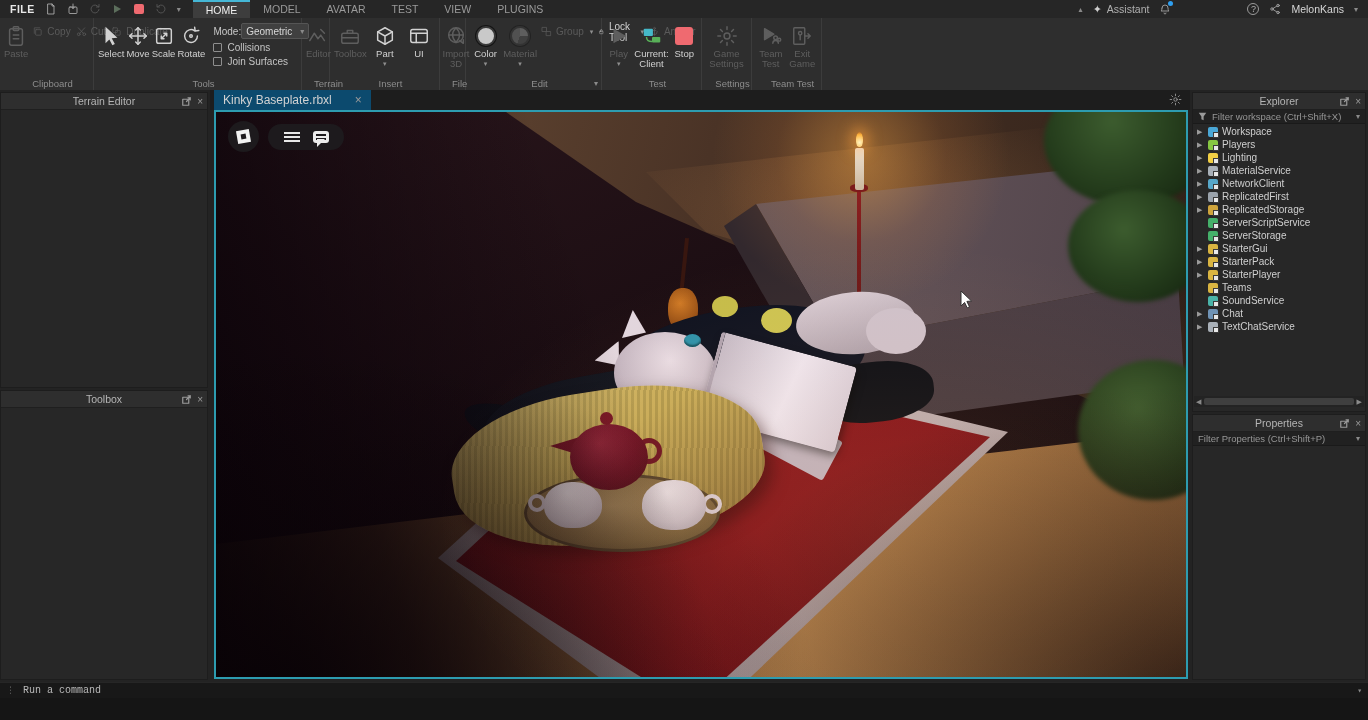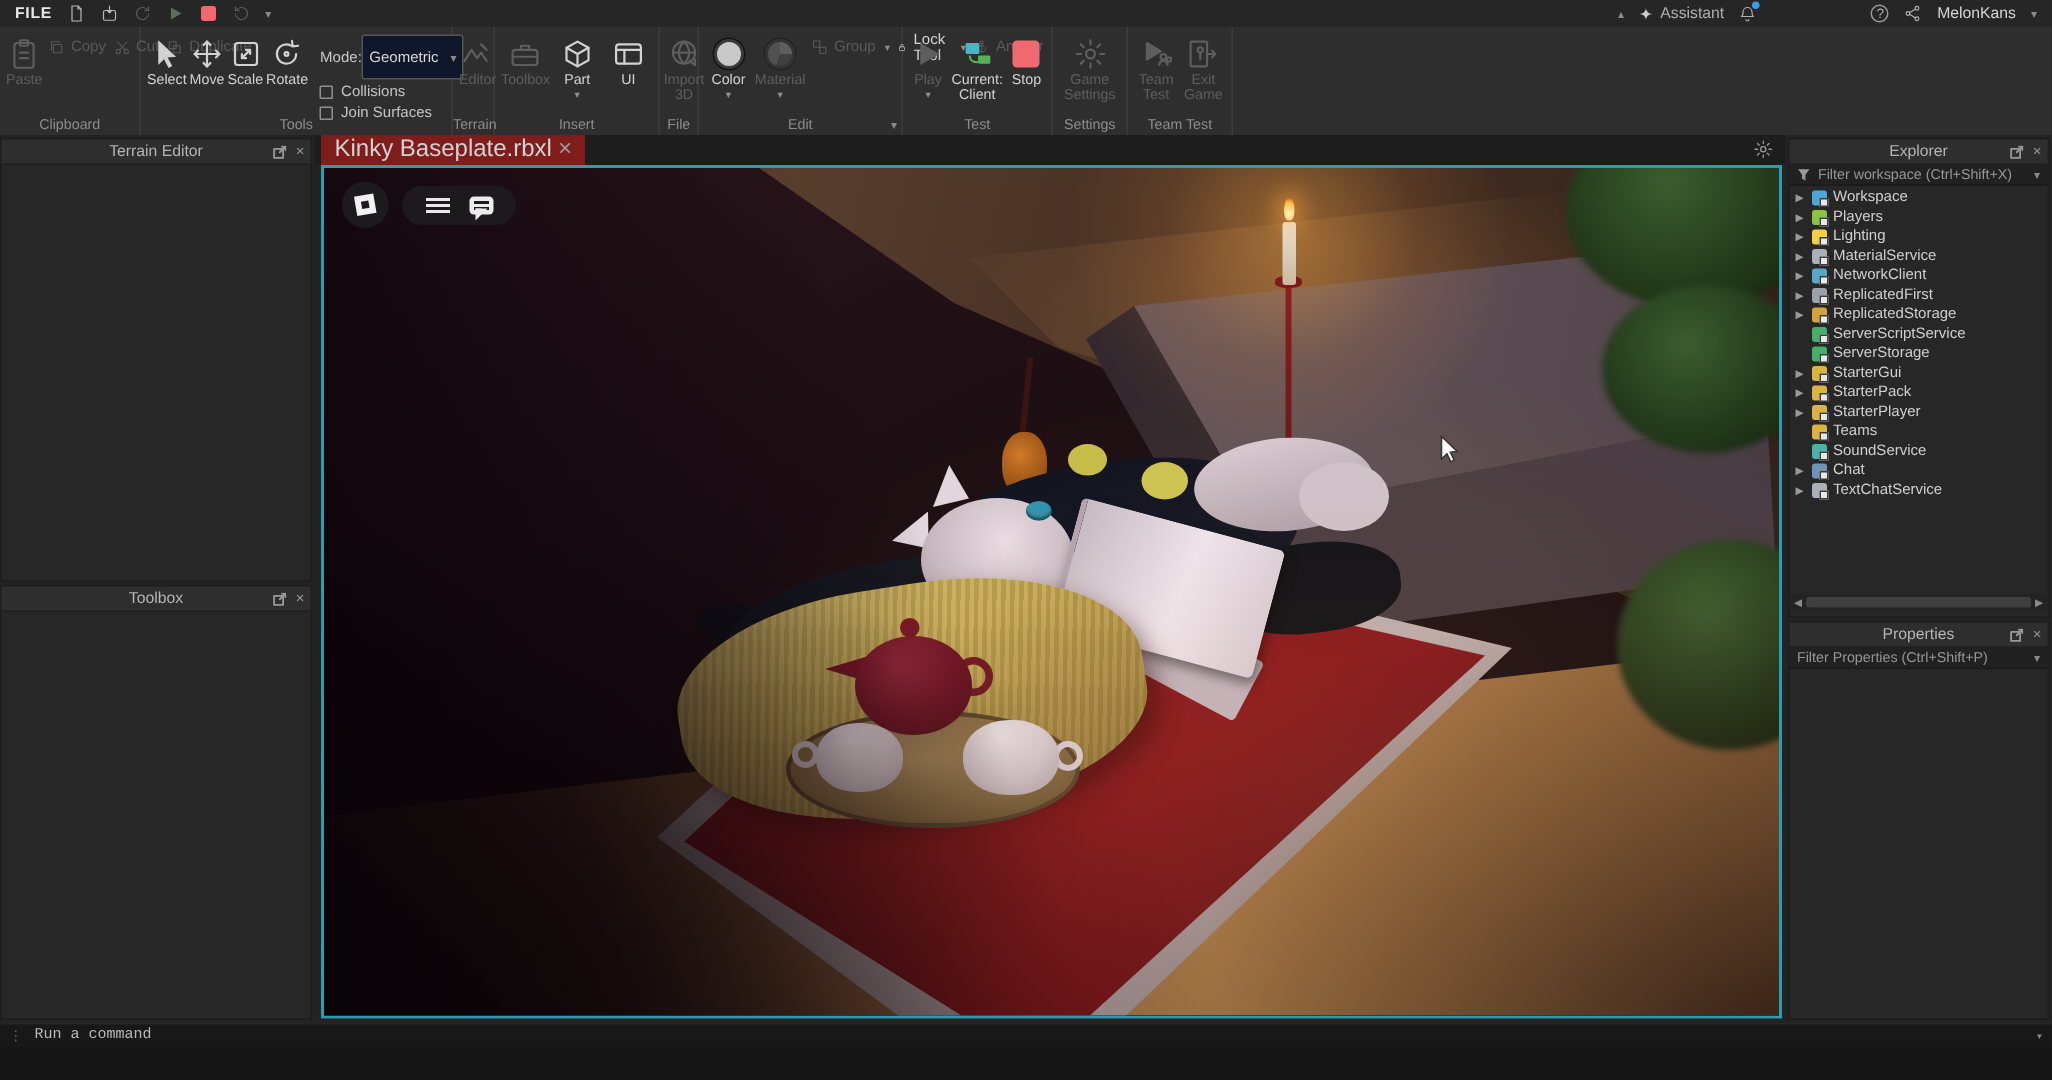--- a/index.html
+++ b/index.html
@@ -21,56 +21,56 @@
   #assist-wrap { display:flex; align-items:center; gap:5px; }
   .sparkle { color:#cfcfcf; font-size:11px; }
   .bell-wrap { position:relative; }
   .bell-dot { position:absolute; right:-2px; top:-2px; width:5px; height:5px; border-radius:50%; background:#2f9ff0; }
   .help-circ { width:12px; height:12px; border:1px solid #9a9a9a; border-radius:50%; font-size:9px;
     display:flex; align-items:center; justify-content:center; }
   .caret { font-size:8px; color:#8a8a8a; }
   
   #ribbon { position:absolute; left:0; top:18px; width:1368px; height:72px; background:#2e2e2e; z-index:29; }
   .rgroup { position:absolute; top:0; height:72px; border-right:1px solid #3c3c3c; padding:3px 4px 13px; }
-  .glabel { position:absolute; bottom:1px; left:0; width:100%; text-align:center; font-size:9.5px; color:#8d8d8d; }
+  .glabel { position:absolute; bottom:1px; left:0; width:100%; text-align:center; font-size:9.5px; color:#8d8d8d;padding-left:12px; }
   .grow { display:flex; height:56px; gap:2px; }
   .rbtn { width:36px; display:flex; flex-direction:column; align-items:center; justify-content:flex-start;
     color:#d2d2d2; font-size:9.5px; line-height:10px; text-align:center; padding-top:2px; }
   .rbtn .ric { height:26px; display:flex; align-items:center; justify-content:center; }
   .rbtn svg { width:22px; height:22px; }
   .rbtn.disabled { color:#5e5e5e; }
   .sbtn { display:flex; align-items:center; gap:4px; font-size:10px; color:#d2d2d2; height:17px; padding:0 2px; }
   .sbtn svg { width:11px; height:11px; }
   .sbtn.disabled { color:#5a5a5a; }
   .scol { display:flex; justify-content:flex-start; gap:1px; padding-top:2px; }
   .dd { font-size:7px; color:#8f8f8f; margin-left:2px; }
   .rbtn .dd { margin:0; }
   .mode-col { display:flex; flex-direction:column; gap:3px; padding:2px 4px 0 6px; font-size:10px; }
   .mode-row { display:flex; align-items:center; gap:0; }
-  .mode-select { background:#0f172a; border:1px solid #555; border-radius:2px; padding:0 4px; height:30px;
+  .mode-select { background:#404040; border:1px solid #555; border-radius:2px; padding:0 4px; height:16px;
     display:flex; align-items:center; gap:8px; color:#d8d8d8; font-size:10px; }
   .cb { width:9px; height:9px; border:1px solid #8f8f8f; border-radius:1px; background:transparent; }
   .cb-row { display:flex; align-items:center; gap:5px; color:#c4c4c4; }
   .circle-ic { width:20px; height:20px; border-radius:50%; background:#c9c9c9; border:2px solid #3a3a3a; box-shadow:0 0 0 1px #141414; }
   .circle-ic.mat { background:conic-gradient(#9a9a9a 0 90deg,#565656 90deg 200deg,#7d7d7d 200deg 360deg); opacity:.45; }
   .stop-ic { width:18px; height:18px; background:#ef6a70; border-radius:3px; }
   .launcher { position:absolute; right:3px; bottom:2px; font-size:8px; color:#8a8a8a; }
   
   #main { position:absolute; left:0; top:90px; width:1368px; height:592px; background:#232323; }
   .panel { position:absolute; background:#272727; border:1px solid #1d1d1d; }
   .phead { height:17px; background:#2e2e2e; display:flex; align-items:center; font-size:10.5px; color:#b5b5b5;
     border-bottom:1px solid #1f1f1f; position:relative; }
   .phead .ptitle { flex:1; text-align:center; }
   .picons { position:absolute; right:4px; top:0; height:17px; display:flex; align-items:center; gap:6px; color:#9a9a9a; }
   .picons svg { width:9px; height:9px; }
   .pclose { font-size:10px; }
   
   #tabbar { position:absolute; left:210px; top:0; width:980px; height:20px; background:#1d1d1d; display:flex; }
-  #doc-tab { margin-left:4px; height:20px; background:#7f1d1d; display:flex; align-items:center; gap:4px;
-    padding:0 9px; font-size:16px; color:#d2d2d2; }
+  #doc-tab { margin-left:4px; height:20px; background:#0c4a6e; display:flex; align-items:center; gap:23px;
+    padding:0 9px; font-size:12px; color:#d2d2d2; }
   #tab-gear { position:absolute; right:8px; top:3px; color:#9a9a9a; }
   #viewport { position:absolute; left:214px; top:20px; width:974px; height:569px; border:2px solid #2d9cb0;
     background:#180c10; overflow:hidden; }
   .sc { position:absolute; }
   
   #sc-base { left:0; top:0; width:970px; height:565px;
     background:linear-gradient(155deg,#2a161c 0%,#1b0d12 45%,#130a0e 100%); }
   #sc-wall { left:0; top:0; width:970px; height:565px;
     background:linear-gradient(105deg,#6f5038 0%,#4a3326 45%,#2c1e17 100%);
     clip-path:polygon(290px 0,970px 0,970px 330px,420px 90px); }
@@ -227,20 +227,41 @@
         <span class="qstop"></span>
       </span>
     <span class="qi dim">
       <svg viewBox="0 0 24 24" class="ic-stroke">
           <path d="M5 8a8 8 0 1 1-1 5"></path>
           <path d="M4 3v5h5"></path>
         </svg>
       </span>
     <span class="caret">▾</span>
   </div>
+  <div class="mtabs">
+
+  <div class="mtab active">
+        <span>HOME</span>
+      </div>
+      <div class="mtab">
+        <span>MODEL</span>
+      </div>
+      <div class="mtab">
+        <span>AVATAR</span>
+      </div>
+      <div class="mtab">
+        <span>TEST</span>
+      </div>
+      <div class="mtab">
+        <span>VIEW</span>
+      </div>
+      <div class="mtab">
+        <span>PLUGINS</span>
+      </div>
+    </div>
   <div id="menu-right">
     <span class="caret">▴</span>
     <span id="assist-wrap">
       <span class="sparkle">✦</span>
       <span>Assistant</span>
     </span>
     <span class="bell-wrap">
       <svg viewBox="0 0 24 24" width="12" height="12" class="ic-stroke">
           <path d="M6 10a6 6 0 0 1 12 0c0 5 2 6 2 6H4s2-1 2-6"></path>
           <path d="M10 20a2 2 0 0 0 4 0"></path>

